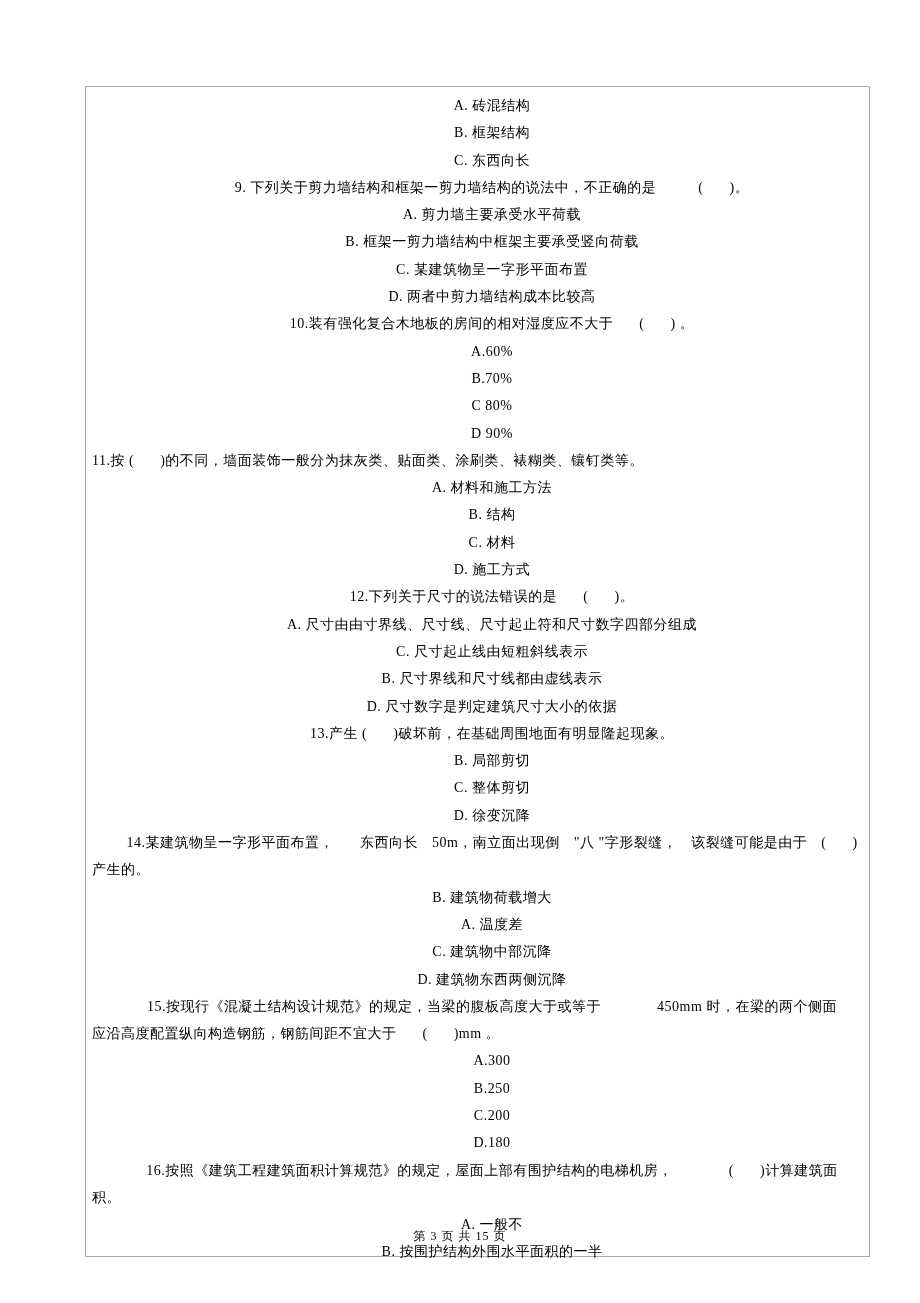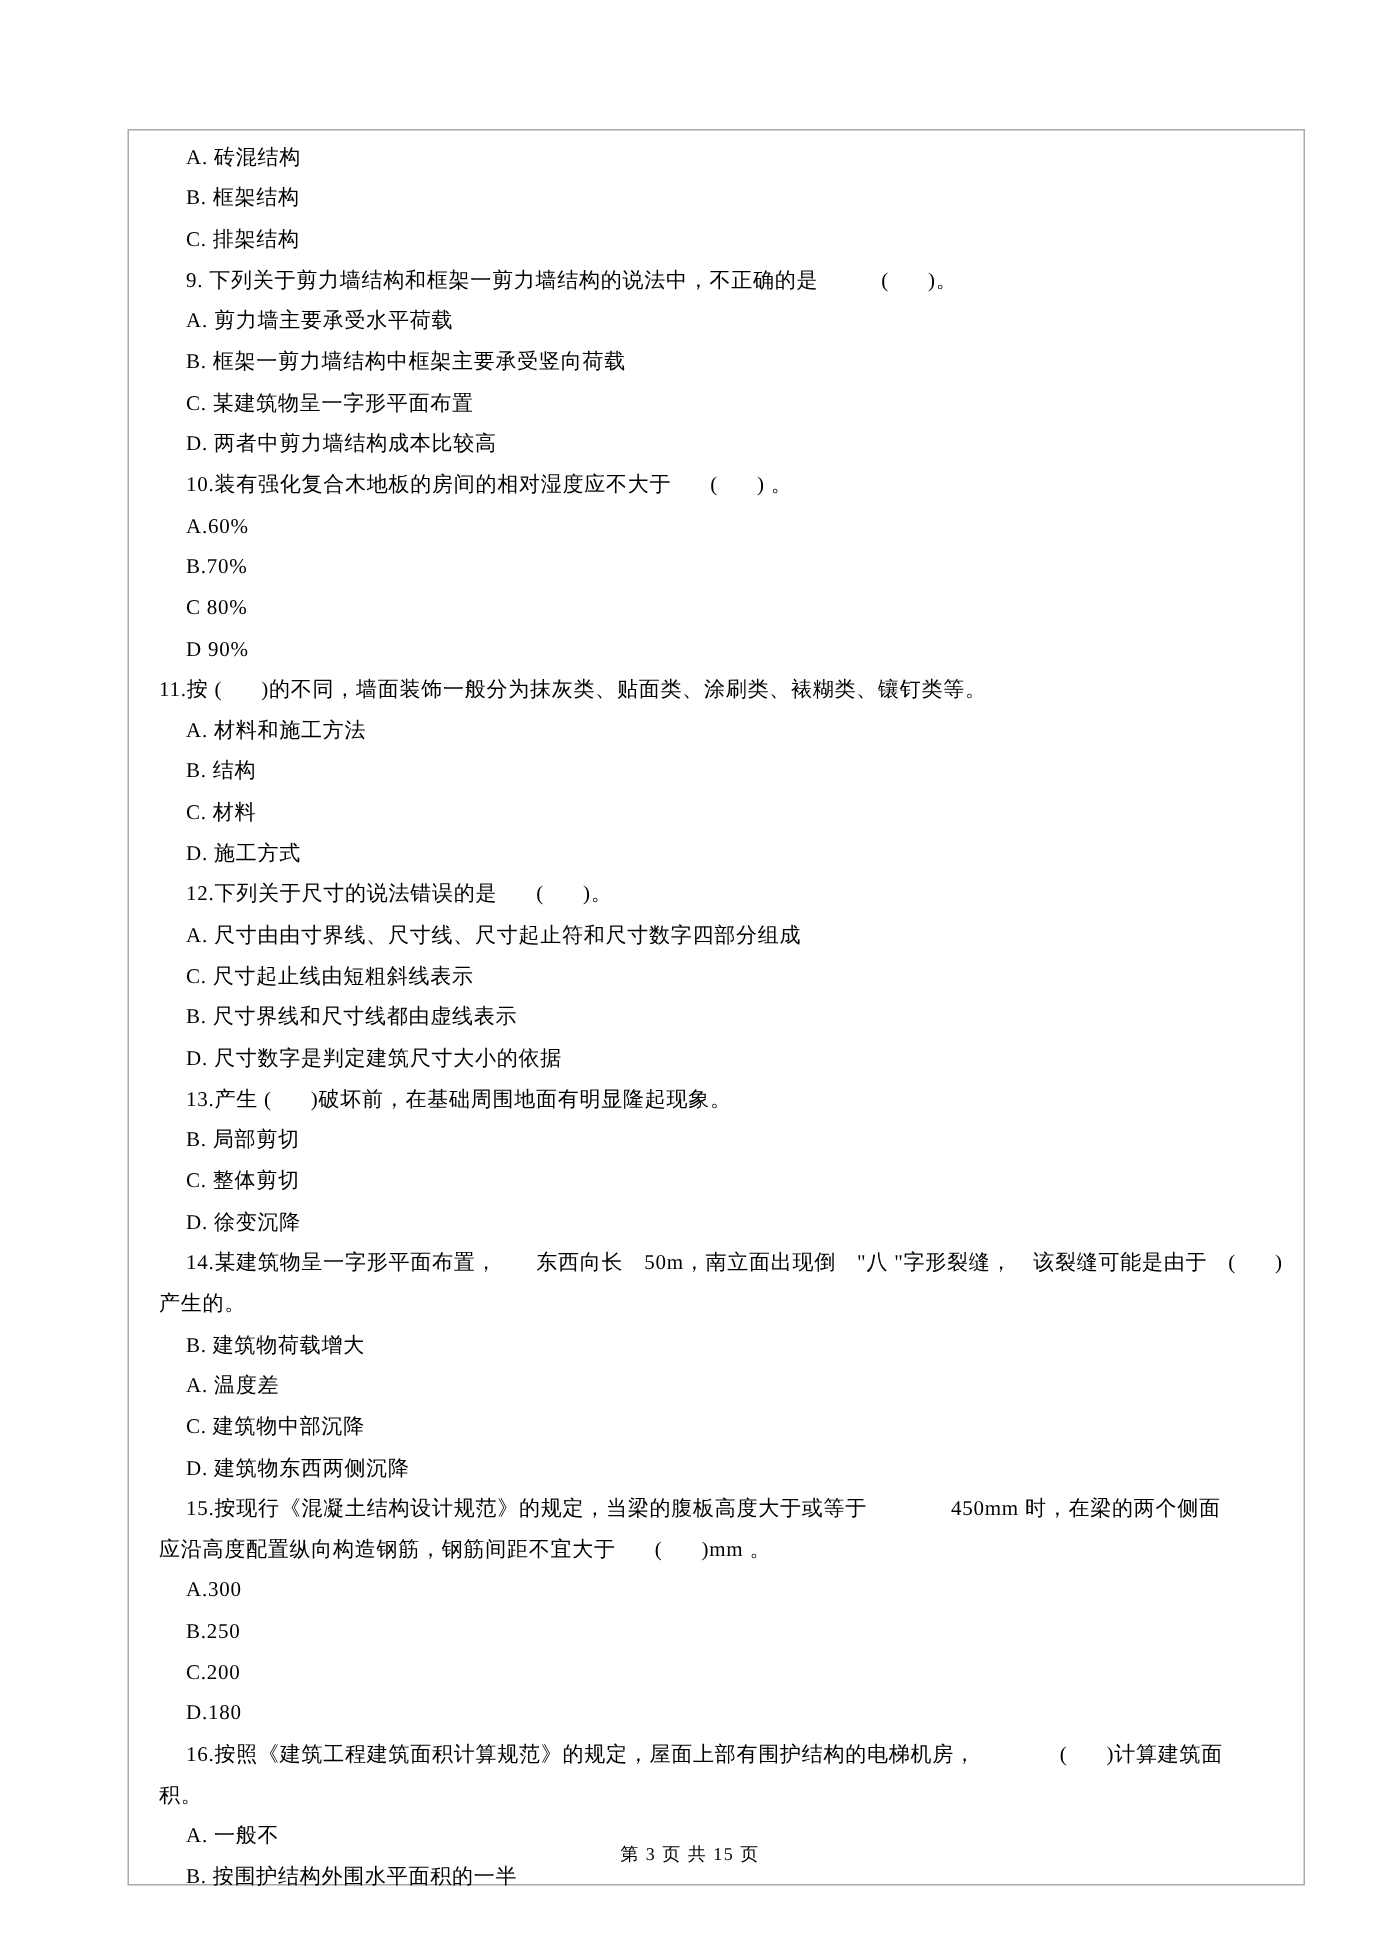--- a/index.html
+++ b/index.html
@@ -22,22 +22,22 @@
     }
     .content {
       position: absolute;
       top: 92px;
       left: 92px;
       right: 60px;
       line-height: 1.95;
       letter-spacing: 0.5px;
     }
     .line { white-space: nowrap; }
-    .indent-1 { padding-left: 32px; }
-    .no-indent { padding-left: 0; margin-left: 14px; }
+    .indent-1 { padding-left: 32px; text-align: center; }
+    .no-indent { padding-left: 0; }
     .footer {
       position: absolute;
       bottom: 58px;
       width: 100%;
       text-align: center;
       font-size: 12px;
       letter-spacing: 1px;
     }
     .gap-sm { display: inline-block; width: 14px; }
     .gap-md { display: inline-block; width: 26px; }
@@ -46,21 +46,21 @@
   </style>
 </head>
 <body>
 
 <div class="page-border"></div>
 
 <div class="content">
 
   <div class="line indent-1">A. 砖混结构</div>
   <div class="line indent-1">B. 框架结构</div>
-  <div class="line indent-1">C. 排架结构</div>
+  <div class="line indent-1">C. 东西向长</div>
 
   <div class="line indent-1">
     <span>9. 下列关于剪力墙结构和框架一剪力墙结构的说法中，不正确的是</span><span class="gap-lg"></span><span>(</span><span class="gap-md"></span><span>)。</span>
   </div>
   <div class="line indent-1">A. 剪力墙主要承受水平荷载</div>
   <div class="line indent-1">B. 框架一剪力墙结构中框架主要承受竖向荷载</div>
   <div class="line indent-1">C. 某建筑物呈一字形平面布置</div>
   <div class="line indent-1">D. 两者中剪力墙结构成本比较高</div>
 
   <div class="line indent-1">

